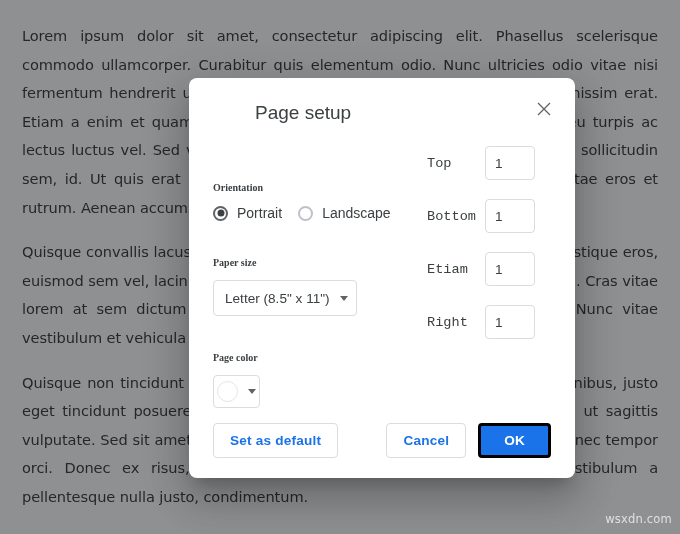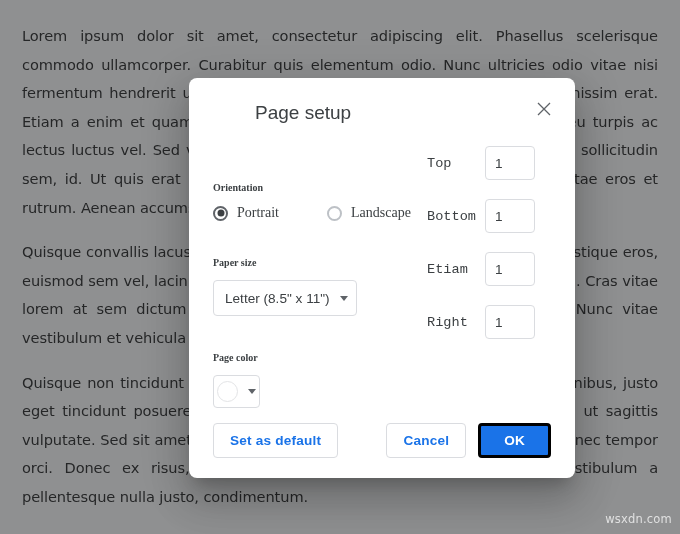--- a/index.html
+++ b/index.html
@@ -103,23 +103,22 @@
   }
   .section-label .sub {
     font-weight: normal;
     color: #80868b;
   }
 
   
   .radio-row {
     display: flex;
     align-items: center;
-    gap: 48px;
+    gap: 16px;
     margin-bottom: 22px;
-    font-family: Liberation Serif, serif;
   }
   .radio-opt {
     display: flex;
     align-items: center;
     gap: 9px;
     cursor: pointer;
   }
   .radio-mark {
     width: 15px; height: 15px;
     border-radius: 50%;

